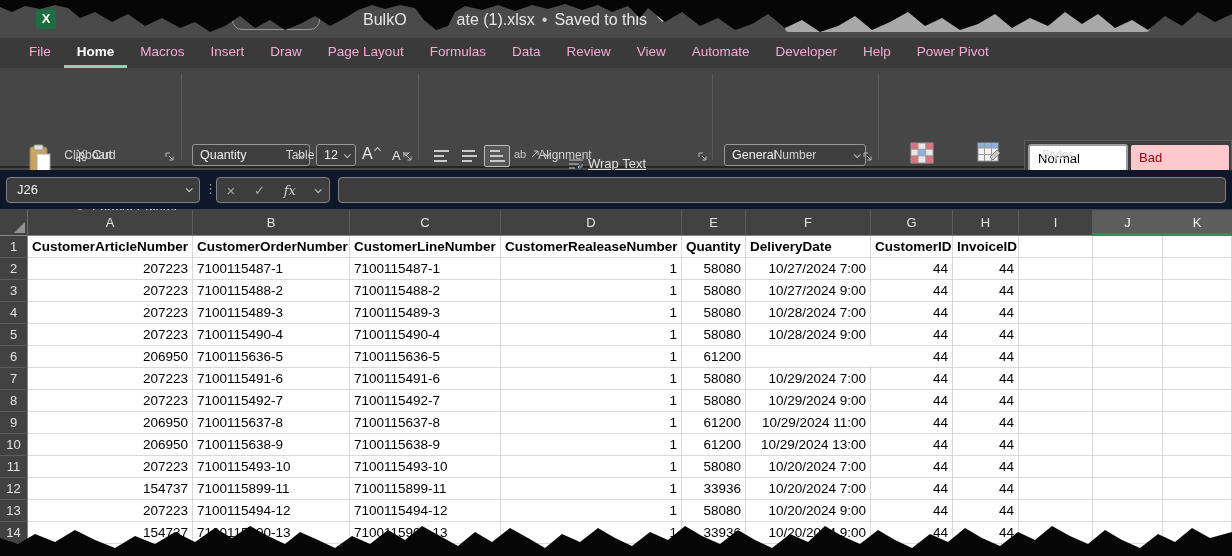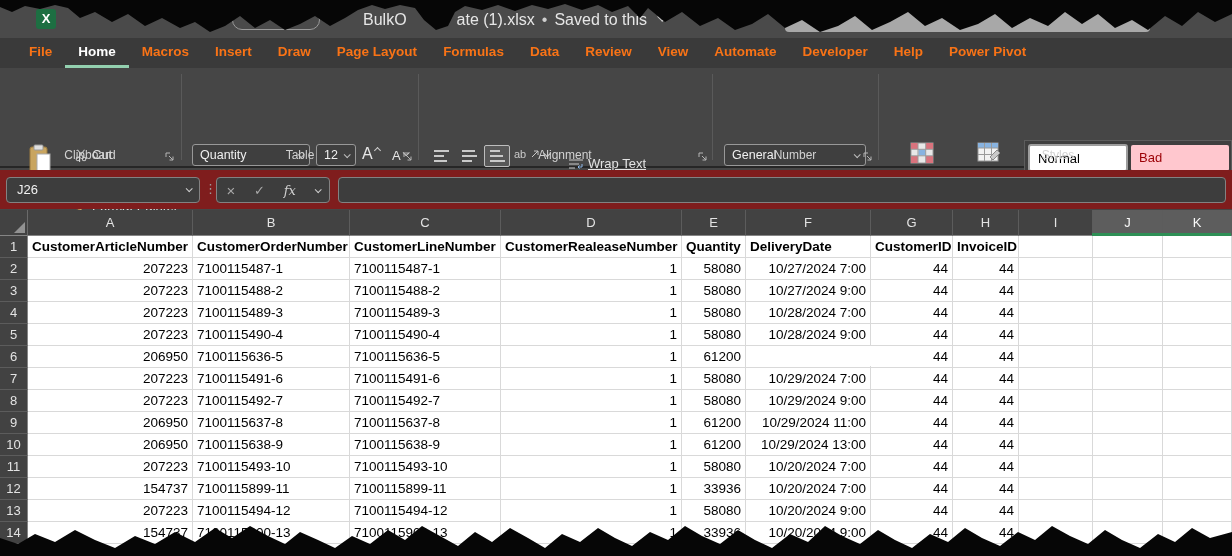--- a/index.html
+++ b/index.html
@@ -15,21 +15,21 @@
   .title-text{position:absolute;left:363px;top:11px;color:#e6e6e6;font-size:16px;white-space:nowrap;display:flex;align-items:center;}
   .title-text .gap{display:inline-block;width:50px;}
   .title-text .dot{margin:0 7px;color:#cfcfcf;}
   .chev{display:inline-block;width:6px;height:6px;border-right:1.6px solid #cdcdcd;border-bottom:1.6px solid #cdcdcd;transform:rotate(45deg) translateY(-1px);}
   .chev.sm{width:4px;height:4px;}
   .title-chev{position:absolute;left:658px;top:14px;}
   .search-box{position:absolute;left:785px;top:8px;width:365px;height:24px;background:#a8a8a8;border-radius:4px;}
 
   
   .tabs{position:absolute;top:38px;left:0;width:1232px;height:30px;background:#3a3a3a;display:flex;padding-left:16px;box-sizing:border-box;}
-  .tab{padding:0 13px;line-height:28px;font-size:13.5px;color:#f97316;font-weight:bold;}
+  .tab{padding:0 13px;line-height:28px;font-size:13.5px;color:#f9a8d4;}
   .tab.active{color:#fff;font-weight:700;box-shadow:inset 0 -3px 0 #93d0af;}
 
   
   .ribbon{position:absolute;top:68px;left:0;width:1232px;height:100px;background:#464646;border-bottom:2px solid #262626;box-sizing:border-box;color:#e3e3e3;}
   .vsep{position:absolute;top:6px;height:86px;width:1px;background:#5a5a5a;}
   .grp-label{position:absolute;bottom:4px;font-size:12px;color:#d2d2d2;text-align:center;}
   .launcher{position:absolute;bottom:5px;}
   .rbtn-txt{font-size:13px;color:#e3e3e3;white-space:nowrap;}
   .combo{position:absolute;height:22px;background:#3f3f3f;border:1px solid #989898;border-radius:3px;box-sizing:border-box;
          font-size:12.5px;color:#f0f0f0;line-height:20px;padding-left:7px;}
@@ -42,21 +42,21 @@
   .alignbox{width:26px;height:22px;display:flex;align-items:center;justify-content:center;border:1px solid transparent;box-sizing:border-box;}
   .alignbox.sel{border-color:#bdbdbd;background:#585858;border-radius:2px;}
   .two-line{font-size:8.5px;line-height:9px;color:#d8d8d8;text-align:center;}
   .chip{height:26px;border-radius:2px;font-size:13px;line-height:26px;padding-left:8px;box-sizing:border-box;overflow:hidden;white-space:nowrap;}
   .chip.sel{outline:2px solid #9d9d9d;outline-offset:-1px;border:1px solid #fff;}
   .gallery{position:absolute;left:1024px;top:72px;width:208px;height:66px;background:#3f3f3f;border:1px solid #5d5d5d;box-sizing:border-box;
            display:grid;grid-template-columns:98px 98px;grid-auto-rows:26px;gap:4px;padding:4px;}
   .big-label{font-size:12.5px;line-height:15px;color:#e3e3e3;text-align:center;white-space:nowrap;}
 
   
-  .fbar{position:absolute;top:170px;left:0;width:1232px;height:39px;background:#7f1d1d;}
+  .fbar{position:absolute;top:170px;left:0;width:1232px;height:39px;background:#0f172a;}
   .fbox{position:absolute;top:7px;height:26px;background:#3d3d3d;border:1px solid #828282;border-radius:4px;box-sizing:border-box;}
   .namebox{left:6px;width:194px;color:#f2f2f2;font-size:13px;line-height:24px;padding-left:10px;}
   .namebox .chev{position:absolute;right:8px;top:9px;}
   .dots{position:absolute;left:204px;top:11px;color:#9a9a9a;font-size:13px;}
   .fxbox{left:216px;width:114px;display:flex;align-items:center;justify-content:space-around;color:#a9a9a9;font-size:13px;}
   .fxbox .fx{font-style:italic;font-family:"DejaVu Serif",serif;color:#cfcfcf;}
   .formulabox{left:338px;width:888px;}
 
   
   .sheet{position:absolute;top:210px;left:0;width:1232px;height:346px;background:#fff;}

